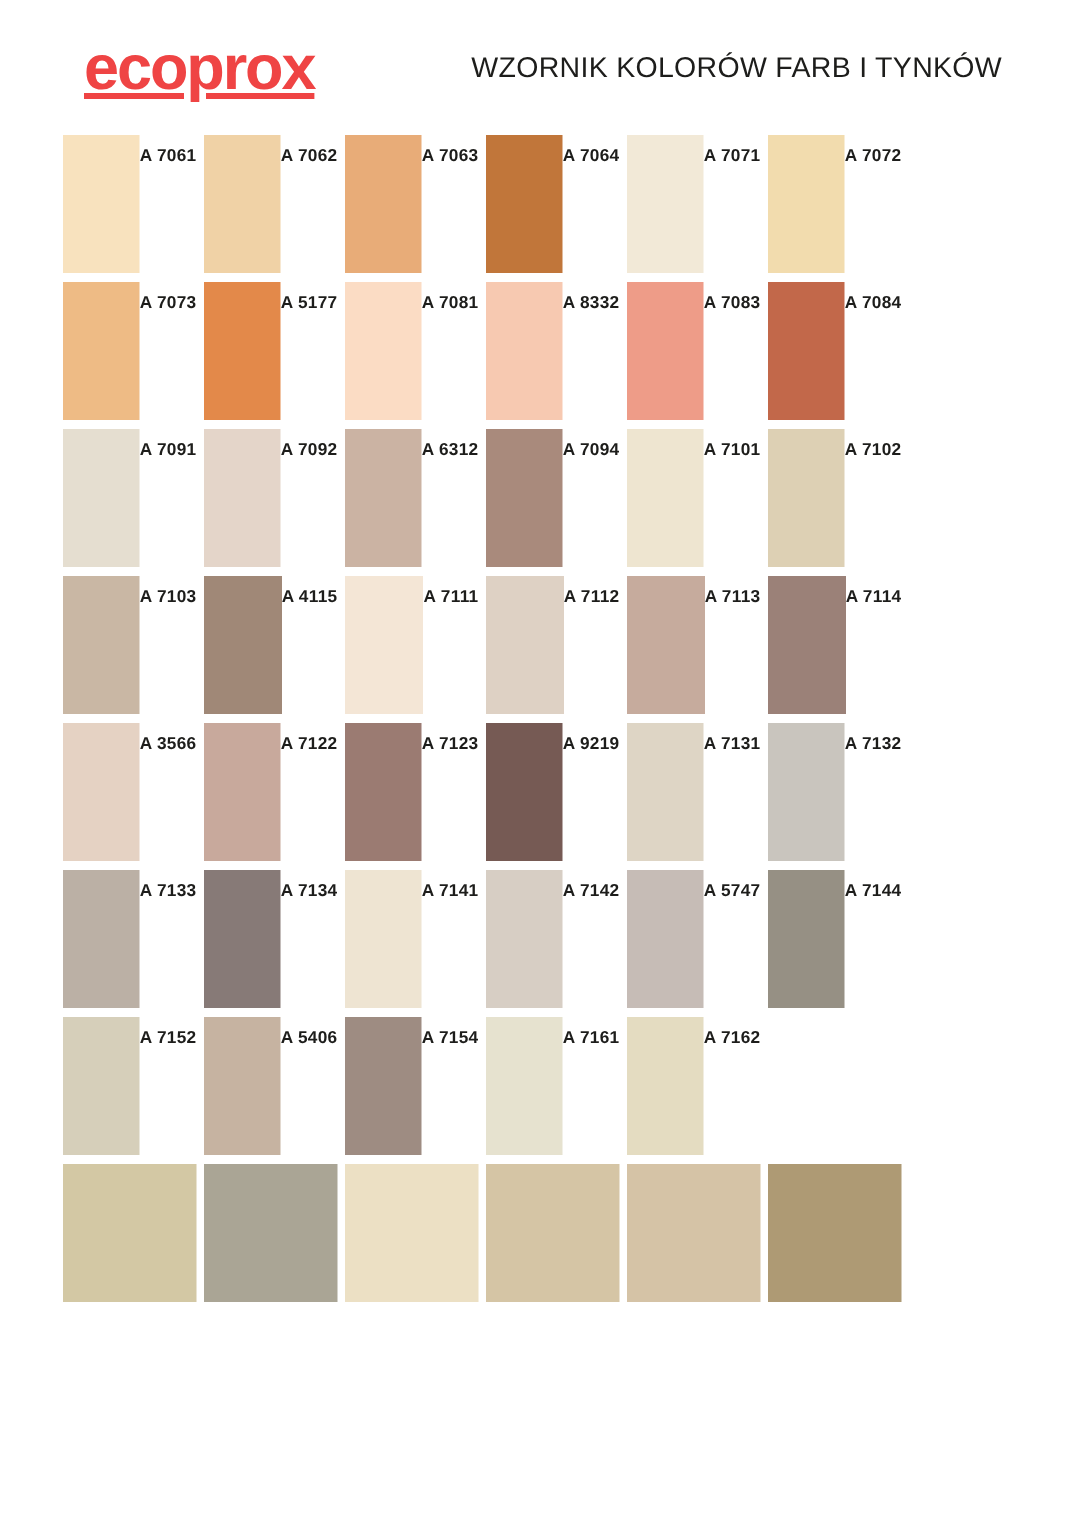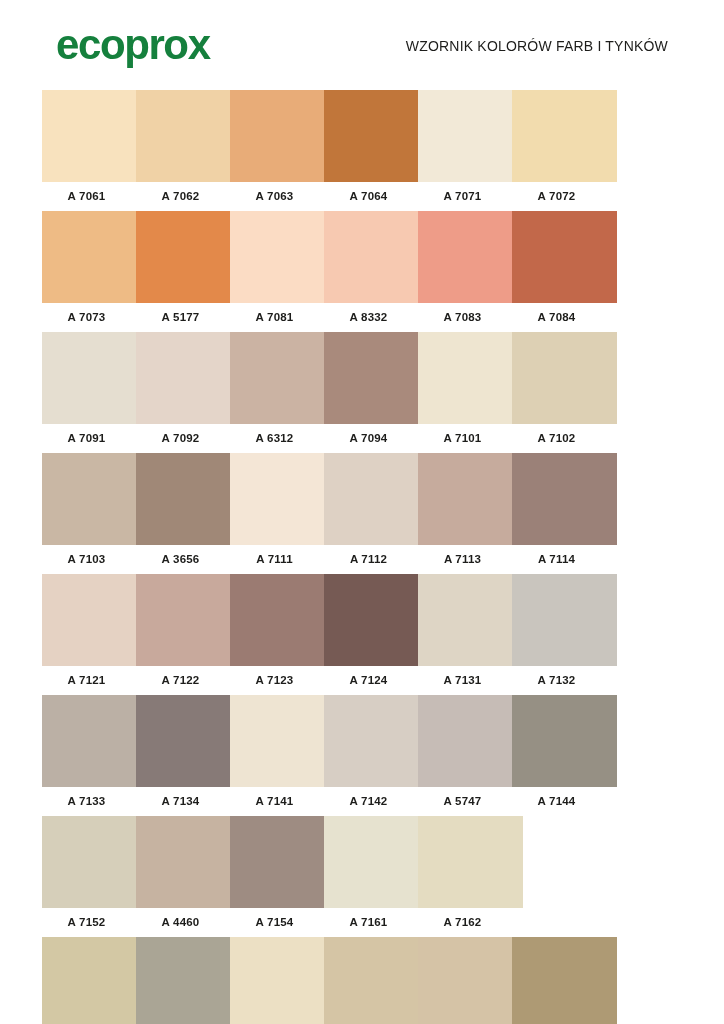--- a/index.html
+++ b/index.html
@@ -31,28 +31,29 @@
     display: flex;
     align-items: center;
     justify-content: space-between;
     padding-top: 4px;
     box-sizing: border-box;
   }
   .brand {
     font-size: 42px;
     font-weight: bold;
     letter-spacing: -1.4px;
-    color: #15803d;
+    color: #ef4444;
     line-height: 1;
     padding-left: 14px;
     padding-bottom: 4px;
     user-select: none;
+    text-decoration: underline;
   }
   .title {
-    font-size: 14px;
+    font-size: 19px;
     font-weight: normal;
     letter-spacing: 0.2px;
     color: #1d1d1b;
     white-space: nowrap;
     padding-right: 14px;
     padding-bottom: 2px;
   }
 
   
   .grid {
@@ -61,21 +62,20 @@
     gap: 0px;
   }
   .row {
     display: flex;
     gap: 5px;
     margin-bottom: 6px;
   }
   .cell {
     width: 89px;
     display: flex;
-    flex-direction: column;
   }
   .chip {
     width: 105px;
     height: 92px;
     display: block;
   }
   .code {
     height: 17px;
     line-height: 17px;
     margin-top: 6px;
@@ -176,21 +176,21 @@
           <div class="code">A 7102</div>
         </div>
       </div>
       <div class="row">
         <div class="cell">
           <div class="chip" title="#c9b7a4" style="background-color: rgb(201, 183, 164);"></div>
           <div class="code">A 7103</div>
         </div>
         <div class="cell">
           <div class="chip" title="#a08877" style="background-color: rgb(160, 136, 119);"></div>
-          <div class="code">A 3656</div>
+          <div class="code">A 4115</div>
         </div>
         <div class="cell">
           <div class="chip" title="#f4e6d6" style="background-color: rgb(244, 230, 214);"></div>
           <div class="code">A 7111</div>
         </div>
         <div class="cell">
           <div class="chip" title="#ded1c4" style="background-color: rgb(222, 209, 196);"></div>
           <div class="code">A 7112</div>
         </div>
         <div class="cell">
@@ -198,33 +198,33 @@
           <div class="code">A 7113</div>
         </div>
         <div class="cell">
           <div class="chip" title="#9b8178" style="background-color: rgb(155, 129, 120);"></div>
           <div class="code">A 7114</div>
         </div>
       </div>
       <div class="row">
         <div class="cell">
           <div class="chip" title="#e5d2c3" style="background-color: rgb(229, 210, 195);"></div>
-          <div class="code">A 7121</div>
+          <div class="code">A 3566</div>
         </div>
         <div class="cell">
           <div class="chip" title="#c8a99c" style="background-color: rgb(200, 169, 156);"></div>
           <div class="code">A 7122</div>
         </div>
         <div class="cell">
           <div class="chip" title="#9b7b72" style="background-color: rgb(155, 123, 114);"></div>
           <div class="code">A 7123</div>
         </div>
         <div class="cell">
           <div class="chip" title="#765a54" style="background-color: rgb(118, 90, 84);"></div>
-          <div class="code">A 7124</div>
+          <div class="code">A 9219</div>
         </div>
         <div class="cell">
           <div class="chip" title="#ded5c5" style="background-color: rgb(222, 213, 197);"></div>
           <div class="code">A 7131</div>
         </div>
         <div class="cell">
           <div class="chip" title="#c9c5be" style="background-color: rgb(201, 197, 190);"></div>
           <div class="code">A 7132</div>
         </div>
       </div>
@@ -254,21 +254,21 @@
           <div class="code">A 7144</div>
         </div>
       </div>
       <div class="row">
         <div class="cell">
           <div class="chip" title="#d6cfba" style="background-color: rgb(214, 207, 186);"></div>
           <div class="code">A 7152</div>
         </div>
         <div class="cell">
           <div class="chip" title="#c6b3a1" style="background-color: rgb(198, 179, 161);"></div>
-          <div class="code">A 4460</div>
+          <div class="code">A 5406</div>
         </div>
         <div class="cell">
           <div class="chip" title="#9e8c82" style="background-color: rgb(158, 140, 130);"></div>
           <div class="code">A 7154</div>
         </div>
         <div class="cell">
           <div class="chip" title="#e6e2cf" style="background-color: rgb(230, 226, 207);"></div>
           <div class="code">A 7161</div>
         </div>
         <div class="cell">

